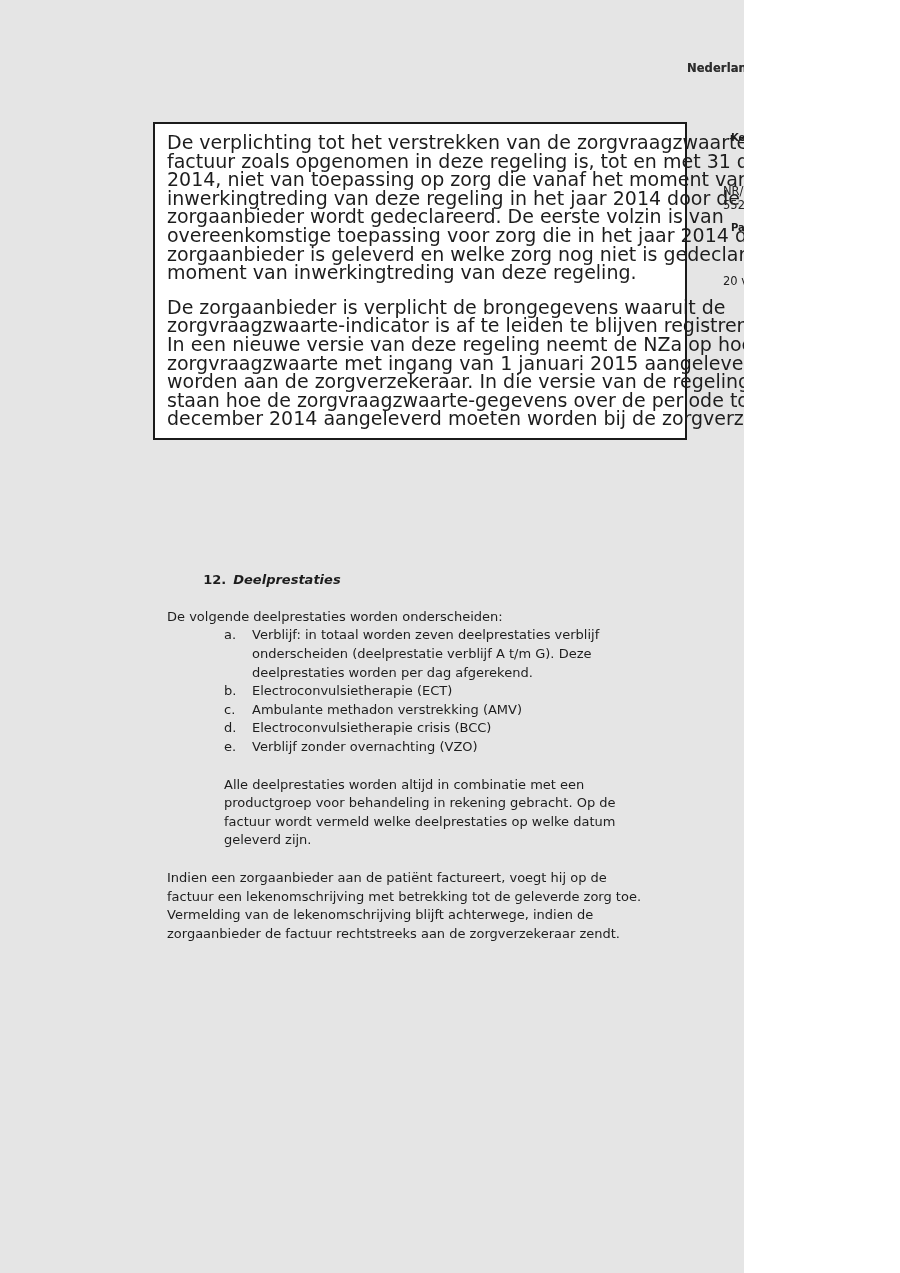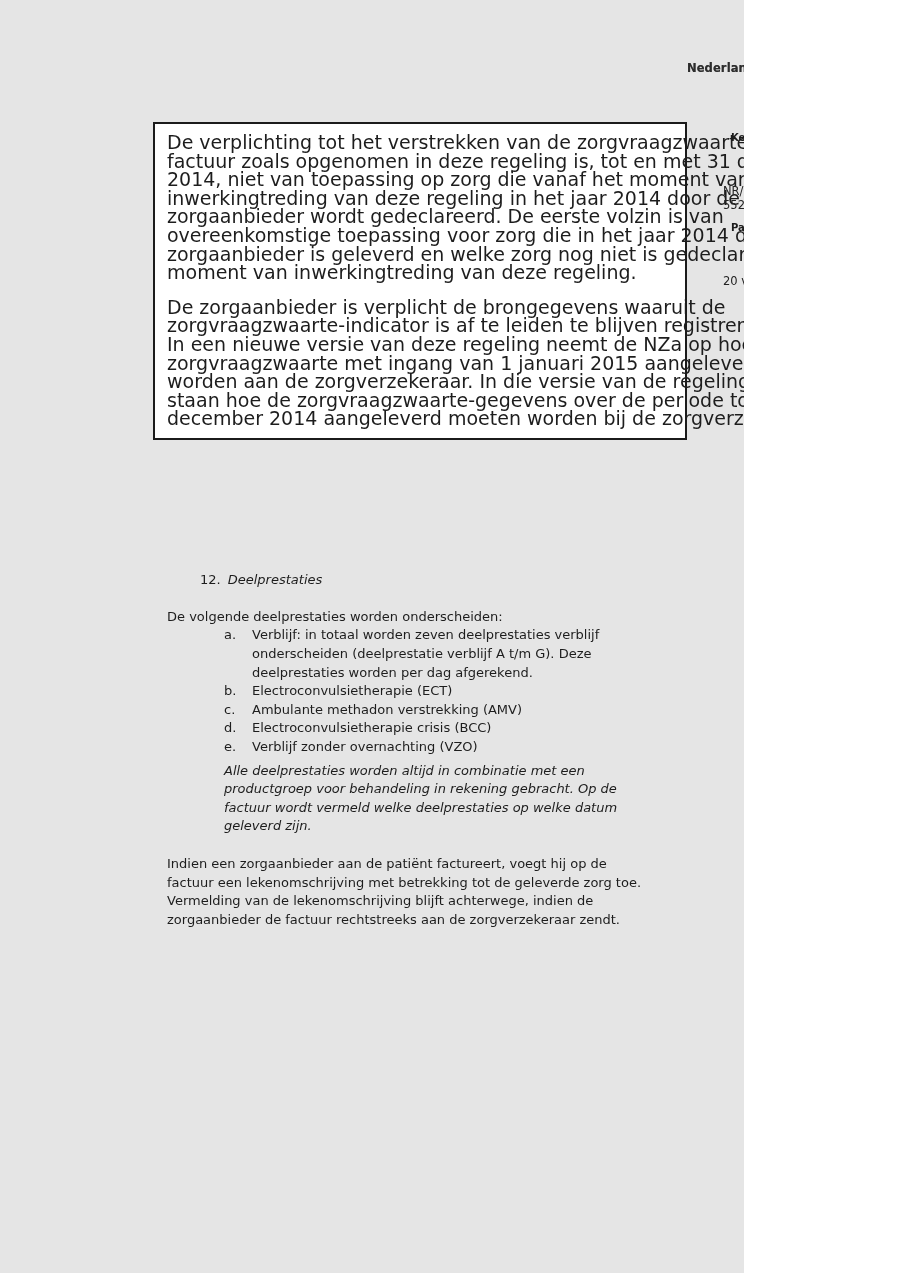--- a/index.html
+++ b/index.html
@@ -35,28 +35,28 @@
   
   .meta{position:absolute;left:723px;top:131px;}
   .meta-label{font-size:10px;font-weight:bold;line-height:13px;color:#1c1c1c;margin-left:8px;}
   .meta-value{font-size:11.5px;line-height:14px;color:#222;margin-top:40px;}
   .meta-group + .meta-group{margin-top:9px;}
   
   .content{
     position:absolute;left:167px;top:552px;
     font-size:13px;line-height:18.6px;color:#1d1d1d;
   }
-  .sec-heading{white-space:pre;}
+  .sec-heading{white-space:pre;font-weight:bold;}
   .sec-heading .ttl{font-style:italic;margin-left:7px;}
   .sec-intro{margin:0;white-space:pre;}
   .dl{margin:0;padding:0;list-style:none;}
   .dl-item{display:flex;}
   .dl-item .marker{flex:none;width:28px;margin-left:57px;}
   .dl-item .text{white-space:pre;}
-  .note{margin:5px 0 0 57px;white-space:pre;font-style:italic;}
+  .note{margin:19px 0 0 57px;white-space:pre;}
   .sec + .sec{margin-top:19px;}
   .sec-body{margin:0;white-space:pre;}
 </style>
 </head>
 <body>
 
 <div class="page">
 
   <div class="logo">
     <span>Nederlandse Zorgautoriteit</span><span class="mark">:</span>

